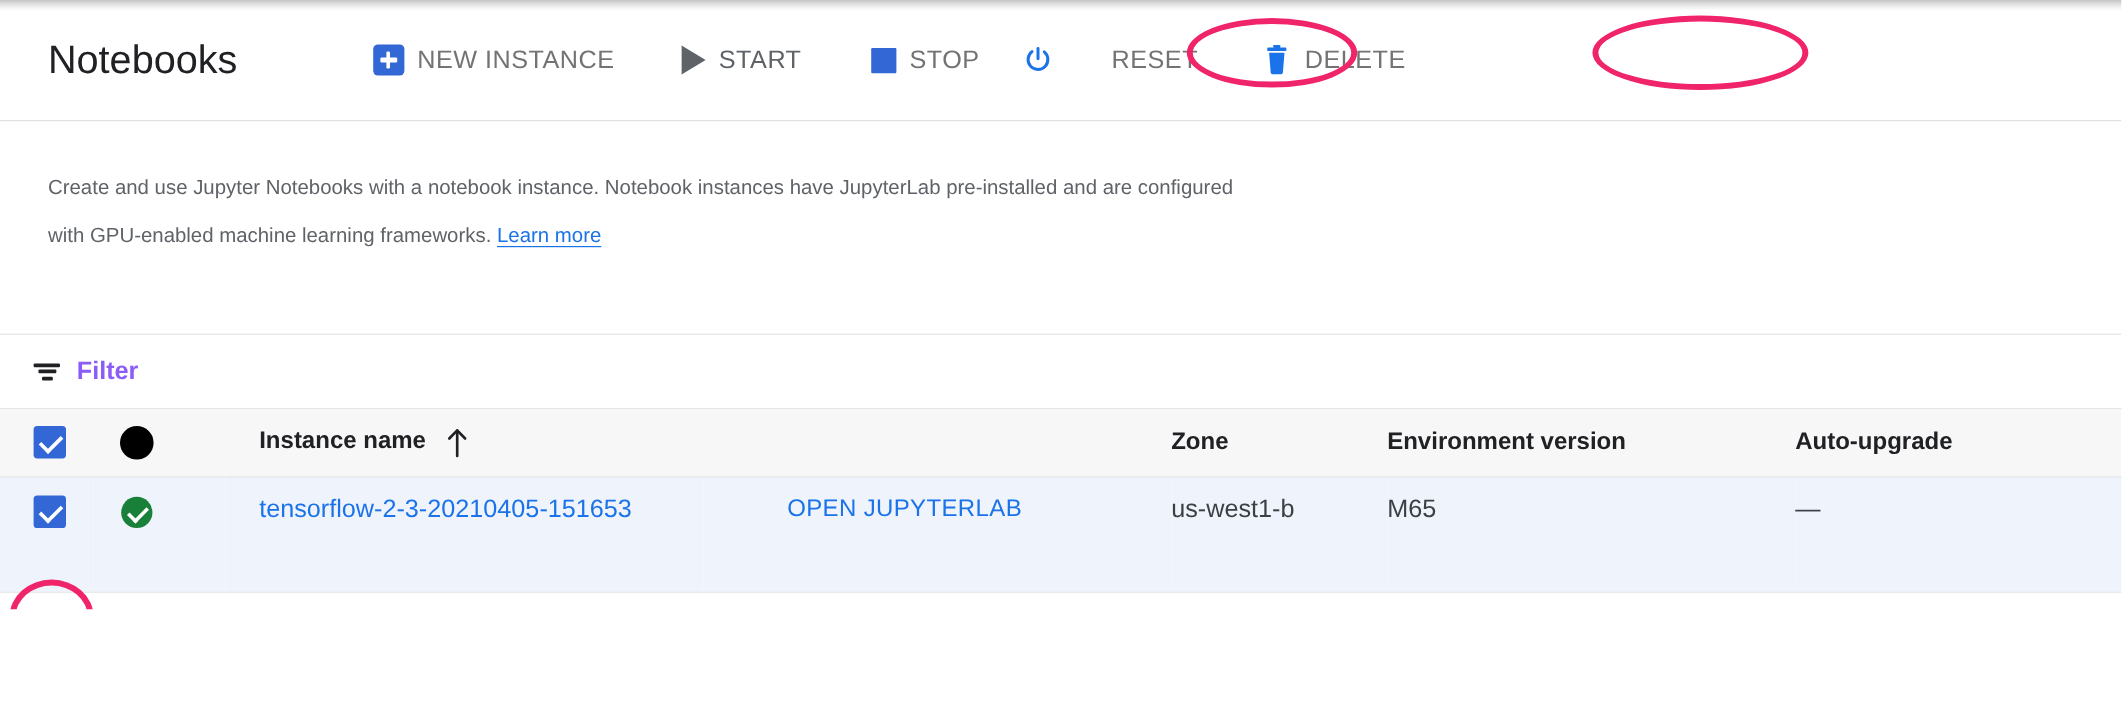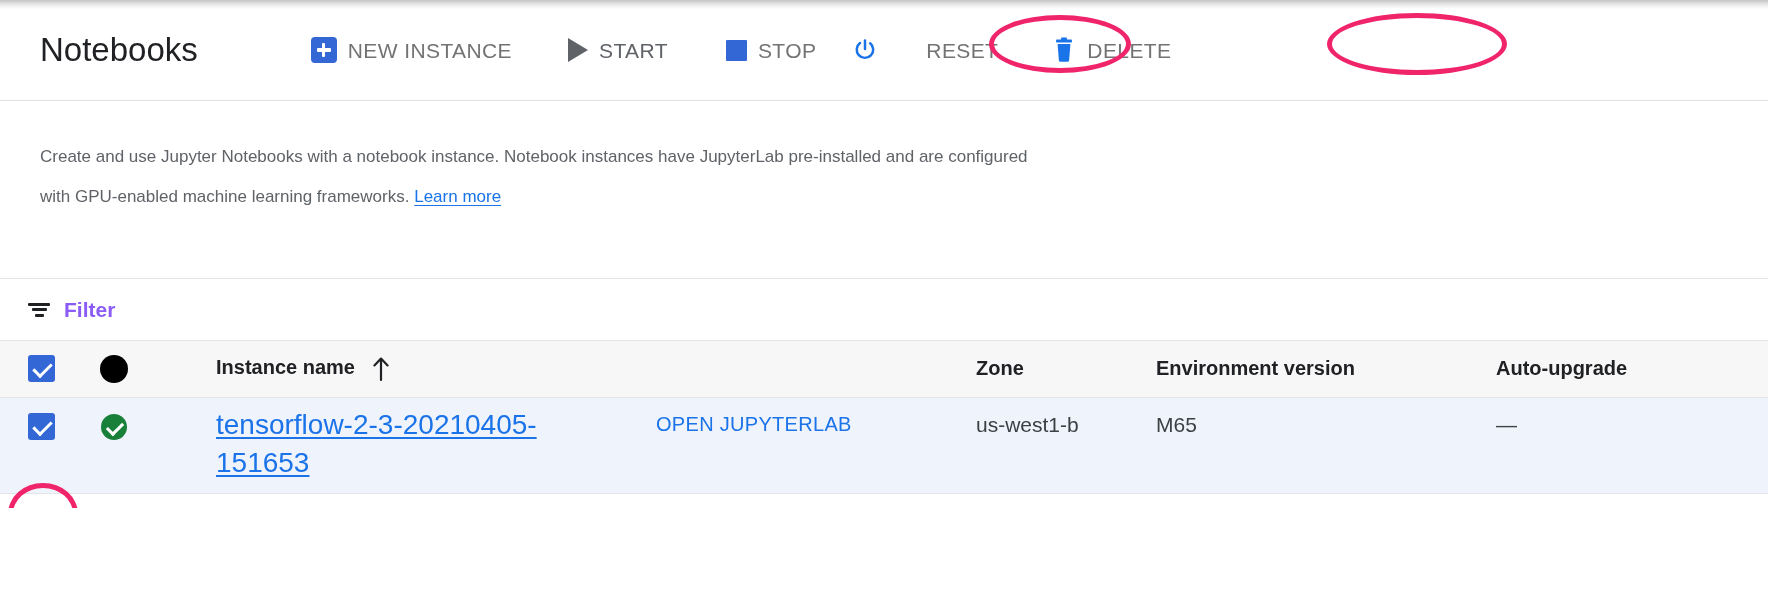--- a/index.html
+++ b/index.html
@@ -194,22 +194,22 @@
   .status-ok::after {
     content:"";
     position:absolute; left:8.5px; top:5px;
     width: 7px; height: 13px;
     border: solid #fff; border-width: 0 3px 3px 0;
     transform: rotate(45deg);
   }
   .sort-arrow { width: 20px; height: 26px; flex:none; }
 
   .cell-link {
-    color: #1a73e8; text-decoration: underline; text-underline-offset: 3px;
-    cursor: pointer; font-size: 28px; line-height: 38px; display:inline;
+    color: #1a73e8; text-underline-offset: 3px;
+    cursor: pointer; font-size: 21px; line-height: 38px; display:inline;
     word-break: break-word;
   }
   .cell-action {
     color: #1a73e8; font-weight: 500; font-size: 20px; letter-spacing: .3px;
     cursor: pointer; white-space: nowrap; margin-left: 20px;
   }
   .cell-plain { line-height: 38px; }
 
   
   .annot {

